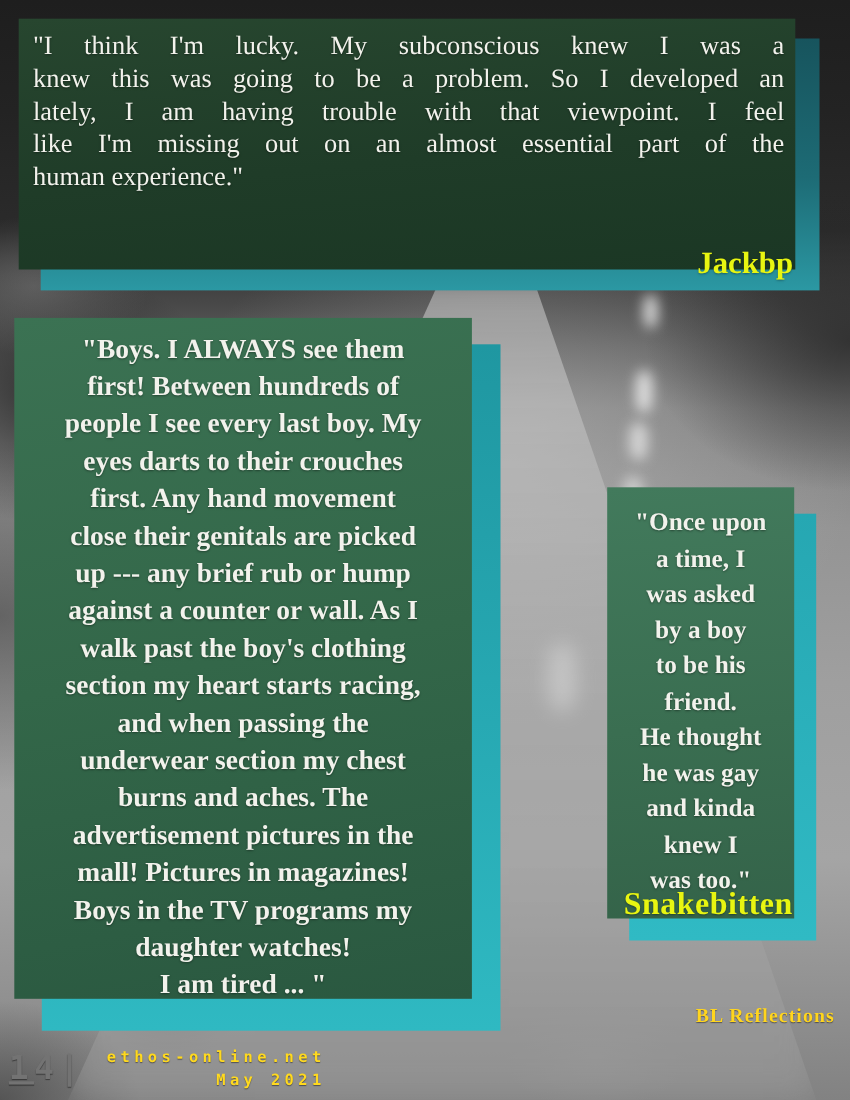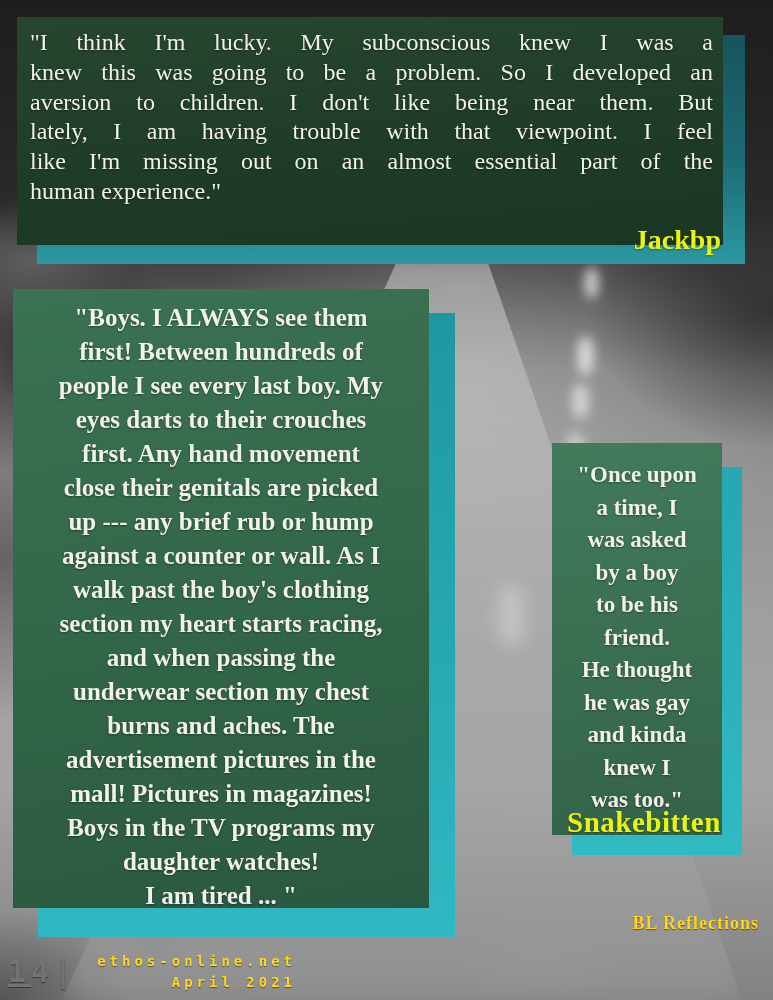--- a/index.html
+++ b/index.html
@@ -91,21 +91,20 @@
     <div class="dash d3"></div>
     <div class="dash d4"></div>
     <div class="dash d5"></div>
   </div>
 
   <div class="shadow shadow-top"></div>
   <div class="card card-top">
     <div class="quote quote-top">
         <div class="jline">"I think I'm lucky. My subconscious knew I was a</div>
         <div class="jline">knew this was going to be a problem. So I developed an</div>
-        <div class="jline">aversion to children. I don't like being near them. But</div>
         <div class="jline">lately, I am having trouble with that viewpoint. I feel</div>
         <div class="jline">like I'm missing out on an almost essential part of the</div>
         <div class="jline last">human experience."</div>
       </div>
   </div>
   <div class="author author-jackbp">Jackbp</div>
 
   <div class="shadow shadow-left"></div>
   <div class="card card-left">
     <div class="quote quote-center quote-left-box">"Boys. I ALWAYS see them
@@ -140,17 +139,17 @@
 he was gay
 and kinda
 knew I
 was too."</div>
   </div>
   <div class="author author-snakebitten">Snakebitten</div>
 
   <div class="footer-item page-num">14|</div>
   <div class="footer-item site-block">
     <div class="line1">ethos-online.net</div>
-    <div class="line2">April 2021</div>
+    <div class="line2">May 2021</div>
   </div>
   <div class="footer-item publication">BL Reflections</div>
 
 </div>
 
 </body></html>

